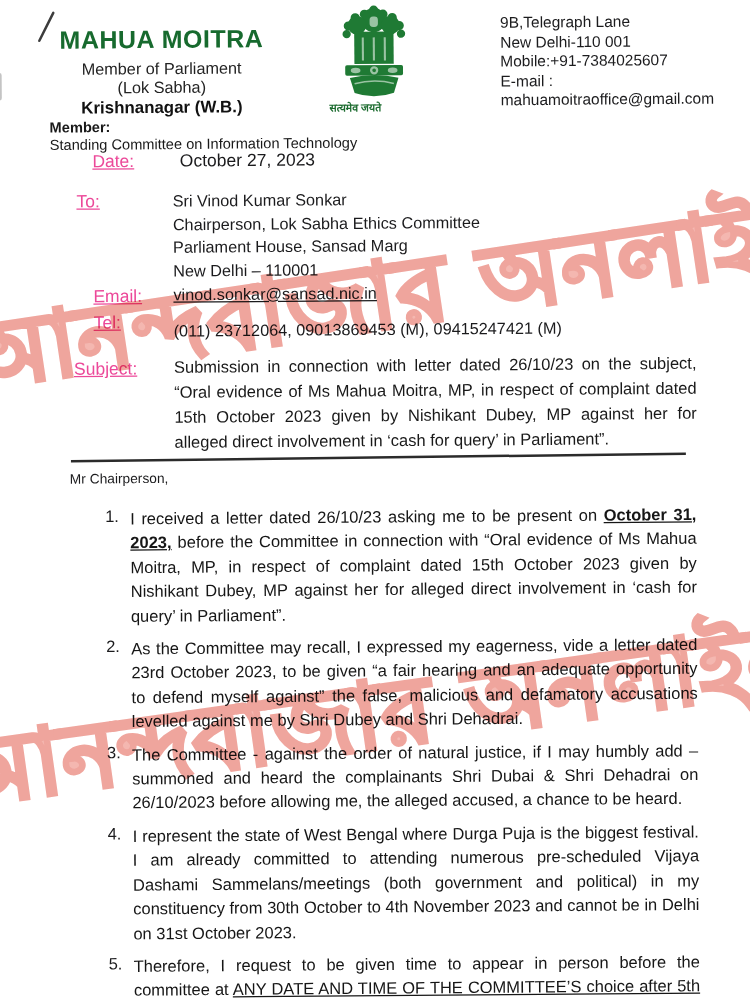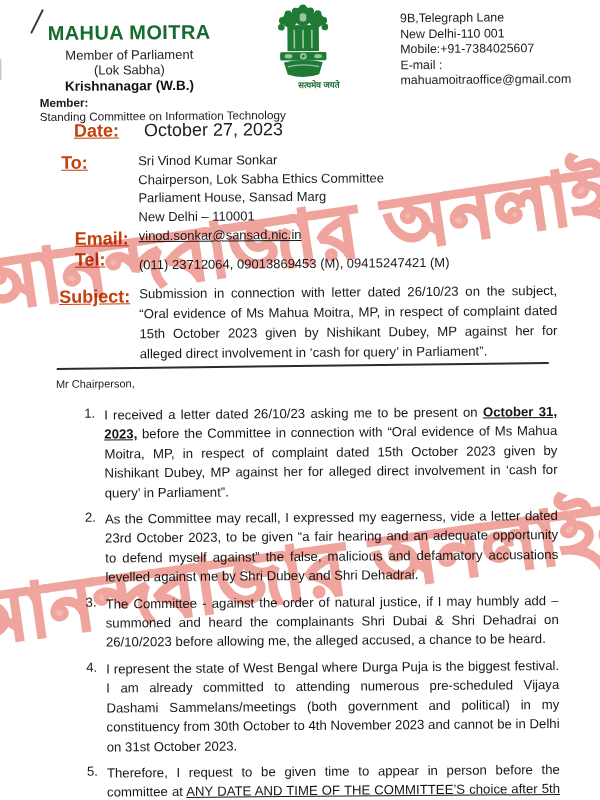--- a/index.html
+++ b/index.html
@@ -7,30 +7,30 @@
   body{position:relative;overflow:hidden;background:#ffffff;
        font-family:"Liberation Sans","DejaVu Sans",sans-serif;color:#1b1b1d}
   .page{position:absolute;inset:0;transform:rotate(-0.45deg)}
 
   
   .lh-left{position:absolute;left:48px;top:20px;width:168px;text-align:center}
   .lh-name{font-size:20px;font-weight:bold;color:#176a2e;letter-spacing:.4px}
   .lh-role{font-size:13px;margin-top:3px;color:#232323}
   .lh-house{font-size:13px;color:#232323}
   .lh-const{font-size:13.5px;font-weight:bold;margin-top:1px;color:#111}
-  .emblem{position:absolute;left:266px;top:4px;width:76px;text-align:right}
+  .emblem{position:absolute;left:266px;top:4px;width:76px;text-align:left}
   .motto{font-size:8.5px;color:#1d6c30;font-weight:bold;margin-top:-3px}
   .lh-right{position:absolute;left:403px;top:12px;font-size:12.4px;line-height:15.6px;color:#1c1c1e}
 
   .member{position:absolute;left:42px;top:94px;font-size:11.7px;line-height:13.8px;color:#191919}
   .member .bold{font-weight:bold}
 
-  .lbl{font-weight:bold;text-decoration:underline;font-size:18px;color:#c2410c}
+  .lbl{font-weight:normal;text-decoration:underline;font-size:14px;color:#ec4899}
   .date-label{position:absolute;left:76px;top:119px}
-  .date-value{position:absolute;left:146px;top:119px;font-size:18px}
+  .date-value{position:absolute;left:146px;top:119px;font-size:14px}
   .to-label{position:absolute;left:63px;top:151px}
   .to-block{position:absolute;left:140px;top:151px;font-size:13px;line-height:18.6px}
   .email-label{position:absolute;left:76px;top:227px}
   .email-value{position:absolute;left:140px;top:227px;font-size:13px;text-decoration:underline}
   .tel-label{position:absolute;left:76px;top:248px}
   .tel-value{position:absolute;left:140px;top:256px;font-size:13px}
   .subject-label{position:absolute;left:60px;top:285px}
   .subject-text{position:absolute;left:140px;top:283px;width:418px;font-size:13.2px;
                 line-height:20px;text-align:justify;color:#191919}
 

